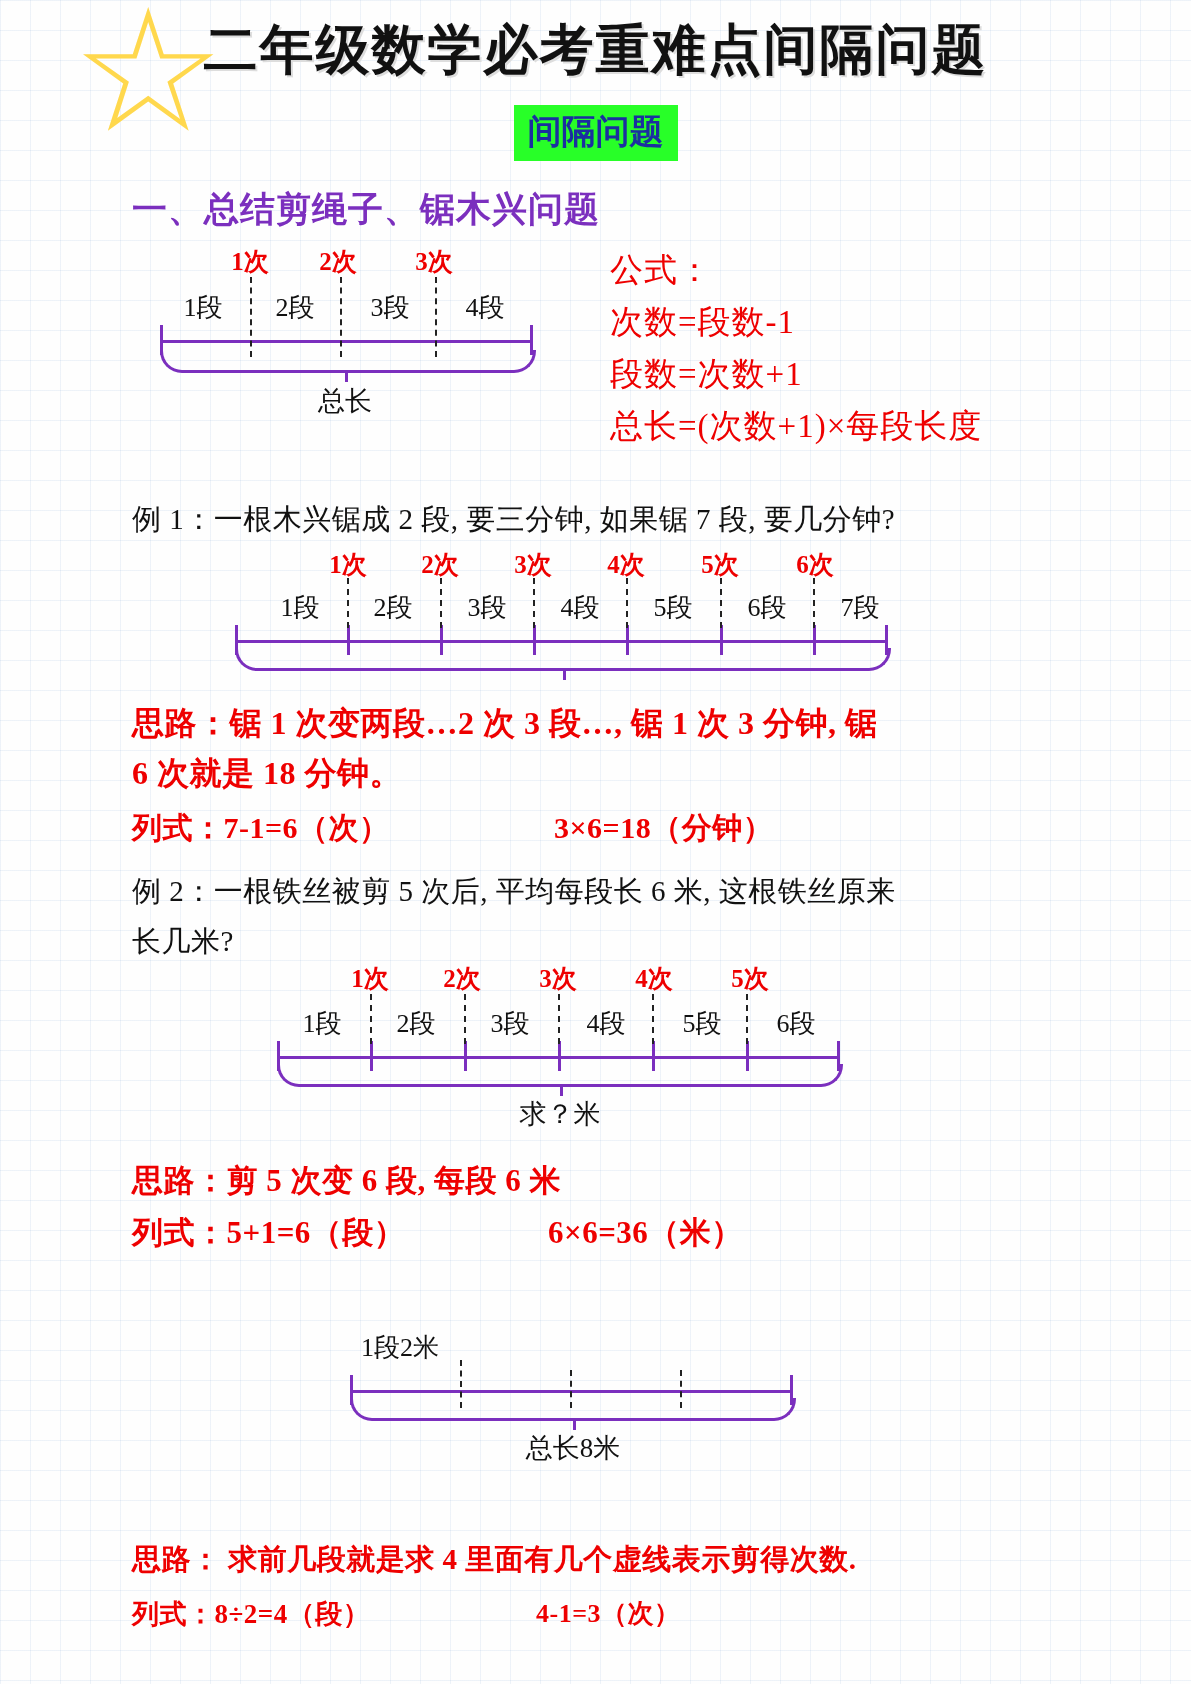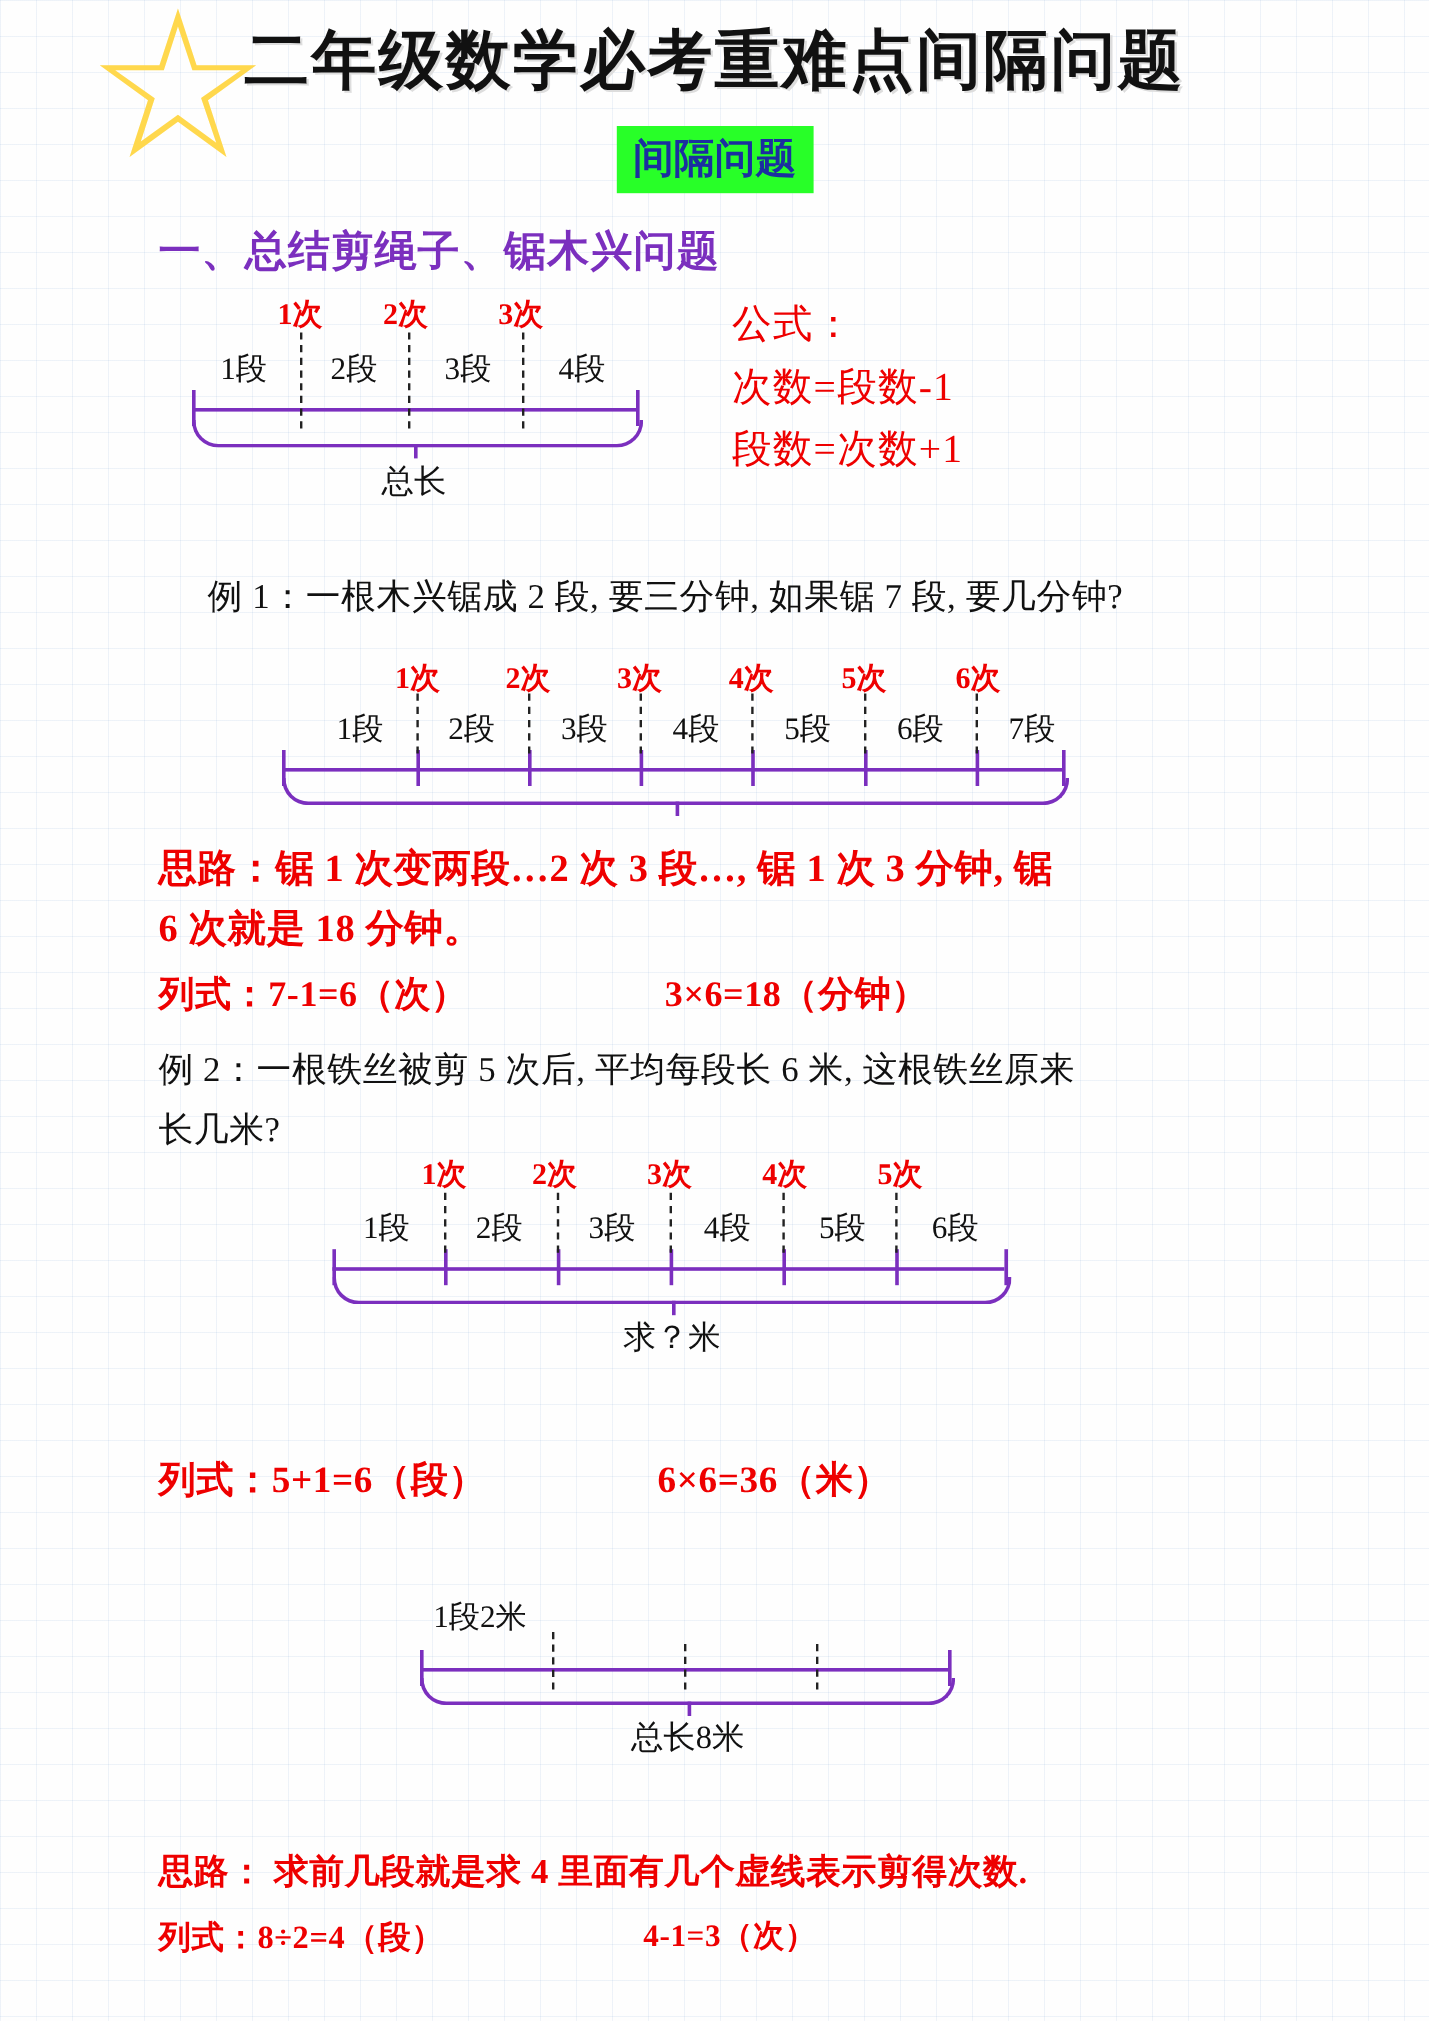--- a/index.html
+++ b/index.html
@@ -177,22 +177,23 @@
     <div class="dash" style="left:285px; top:32px; height:80px;"></div>
 
     <div class="brace" style="left:10px; top:105px; width:370px;"></div>
     <div class="brace-mid" style="left:195px; top:125px; height:12px;"></div>
     <div class="under-label" style="left:195px; top:138px;">总长</div>
   </div>
 
   <div class="formula" style="left:610px; top:248px;">公式：</div>
   <div class="formula" style="left:610px; top:300px;">次数=段数-1</div>
   <div class="formula" style="left:610px; top:352px;">段数=次数+1</div>
-
-  <div class="qtext" style="left:132px; top:478px;margin-left:41px;">例 1：一根木兴锯成 2 段, 要三分钟, 如果锯 7 段, 要几分钟?</div>
+  <div class="formula" style="left:610px; top:404px;">总长=(次数+1)×每段长度</div>
+
+  <div class="qtext" style="left:132px; top:500px;">例 1：一根木兴锯成 2 段, 要三分钟, 如果锯 7 段, 要几分钟?</div>
 
   <div class="diagram" style="left:230px; top:548px; width:700px; height:140px;">
     <div class="cut-label" style="left:118px; top:0px;">1次</div>
     <div class="cut-label" style="left:210px; top:0px;">2次</div>
     <div class="cut-label" style="left:303px; top:0px;">3次</div>
     <div class="cut-label" style="left:396px; top:0px;">4次</div>
     <div class="cut-label" style="left:490px; top:0px;">5次</div>
     <div class="cut-label" style="left:585px; top:0px;">6次</div>
 
     <div class="seg-label" style="left:70px; top:42px;">1段</div>
@@ -261,20 +262,21 @@
     <div class="dash" style="left:192px; top:32px; height:50px;"></div>
     <div class="dash" style="left:286px; top:32px; height:50px;"></div>
     <div class="dash" style="left:380px; top:32px; height:50px;"></div>
     <div class="dash" style="left:474px; top:32px; height:50px;"></div>
 
     <div class="brace" style="left:5px; top:102px; width:560px;"></div>
     <div class="brace-mid" style="left:288px; top:122px; height:12px;"></div>
     <div class="under-label" style="left:288px; top:134px;">求？米</div>
   </div>
 
+  <div class="red" style="left:132px; top:1160px; font-size:31px;">思路：剪 5 次变 6 段, 每段 6 米</div>
   <div class="red" style="left:132px; top:1212px; font-size:31px;">列式：5+1=6（段）</div>
   <div class="red" style="left:548px; top:1212px; font-size:31px;">6×6=36（米）</div>
 
 
   <div class="diagram" style="left:345px; top:1330px; width:470px; height:140px;">
     <div class="seg-label" style="left:55px; top:0px;">1段2米</div>
 
     <div class="hline" style="left:5px; top:60px; width:440px;"></div>
     <div class="tick" style="left:5px; top:45px; height:30px;"></div>
     <div class="tick" style="left:445px; top:45px; height:30px;"></div>

